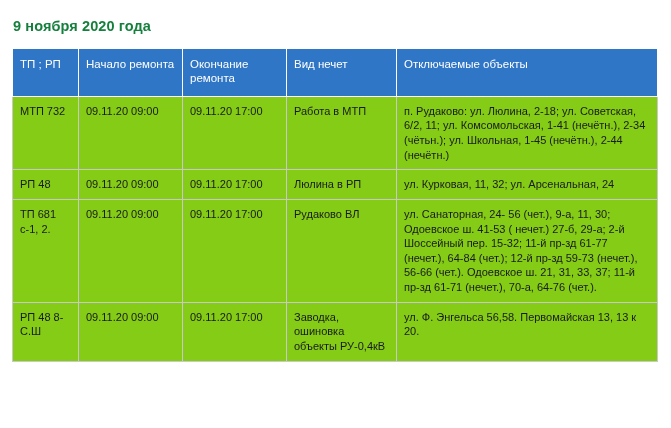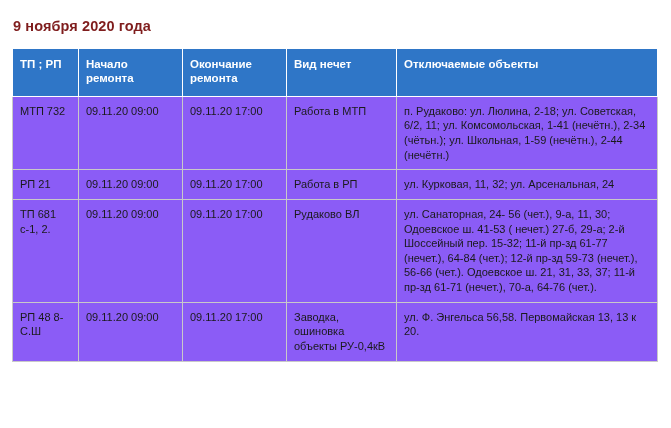--- a/index.html
+++ b/index.html
@@ -17,48 +17,48 @@
   .page {
     position: relative;
     width: 671px;
     height: 428px;
     box-sizing: border-box;
     padding: 18px 12px 0 12px;
   }
   .doc-title {
     font-size: 14.5px;
     font-weight: bold;
-    color: #7f1d1d;
+    color: #15803d;
     margin: 0 0 14px 1px;
     letter-spacing: 0.1px;
   }
   table.outage-table {
     border-collapse: collapse;
     width: 645px;
     table-layout: fixed;
   }
   table.outage-table th {
     background: #2f76c7;
     color: #ffffff;
     font-size: 11.5px;
-    font-weight: bold;
+    font-weight: normal;
     text-align: left;
     vertical-align: top;
     padding: 8px 6px 10px 7px;
     border: 1px solid #ffffff;
     line-height: 1.25;
   }
   table.outage-table td {
     border: 1px solid #c9c9c9;
     font-size: 11px;
     vertical-align: top;
     padding: 7px 6px 7px 7px;
     line-height: 1.33;
     color: #1a1a1a;
-    background: #8b5cf6;
+    background: #84cc16;
   }
   col.c0 { width: 66px; }
   col.c1 { width: 104px; }
   col.c2 { width: 104px; }
   col.c3 { width: 110px; }
   col.c4 { width: 261px; }
 </style>
 </head>
 <body>
 
@@ -82,27 +82,27 @@
         <th>Вид нечет</th>
         <th>Отключаемые объекты</th>
       </tr>
     </thead>
     <tbody>
       <tr>
         <td>МТП 732</td>
         <td>09.11.20 09:00</td>
         <td>09.11.20 17:00</td>
         <td>Работа в МТП</td>
-        <td>п. Рудаково: ул. Люлина, 2-18; ул. Советская, 6/2, 11; ул. Комсомольская, 1-41 (нечётн.), 2-34 (чётьн.); ул. Школьная, 1-59 (нечётн.), 2-44 (нечётн.)</td>
+        <td>п. Рудаково: ул. Люлина, 2-18; ул. Советская, 6/2, 11; ул. Комсомольская, 1-41 (нечётн.), 2-34 (чётьн.); ул. Школьная, 1-45 (нечётн.), 2-44 (нечётн.)</td>
       </tr>
       <tr>
-        <td>РП 21</td>
+        <td>РП 48</td>
         <td>09.11.20 09:00</td>
         <td>09.11.20 17:00</td>
-        <td>Работа в РП</td>
+        <td>Люлина в РП</td>
         <td>ул. Курковая, 11, 32; ул. Арсенальная, 24</td>
       </tr>
       <tr>
         <td>ТП 681 с-1, 2.</td>
         <td>09.11.20 09:00</td>
         <td>09.11.20 17:00</td>
         <td>Рудаково ВЛ</td>
         <td>ул. Санаторная, 24- 56 (чет.), 9-а, 11, 30; Одоевское ш. 41-53 ( нечет.) 27-б, 29-а; 2-й Шоссейный пер. 15-32; 11-й пр-зд 61-77 (нечет.), 64-84 (чет.); 12-й пр-зд  59-73 (нечет.), 56-66 (чет.). Одоевское ш. 21, 31, 33, 37; 11-й пр-зд 61-71 (нечет.), 70-а, 64-76 (чет.).</td>
       </tr>
       <tr>

